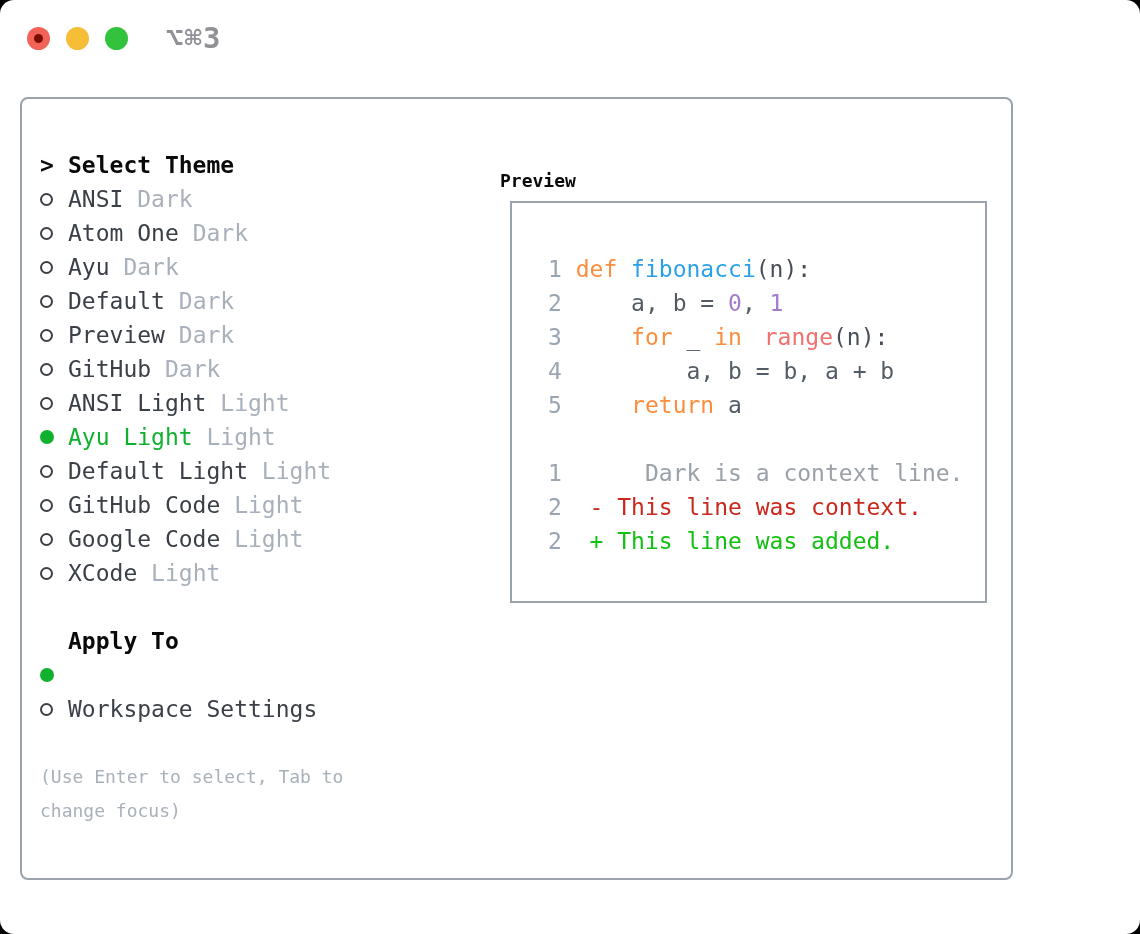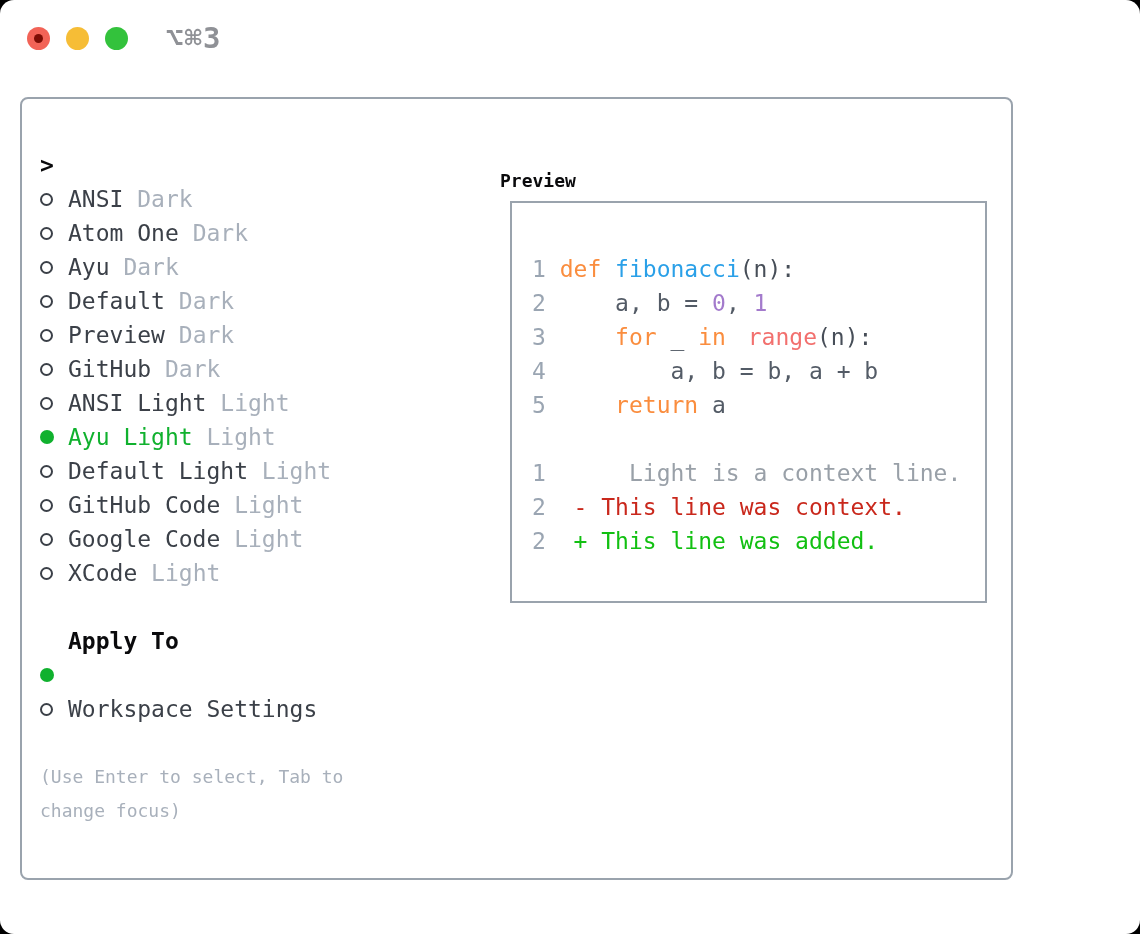--- a/index.html
+++ b/index.html
@@ -57,21 +57,21 @@
   .hint { height: 34px; line-height: 34px; color: var(--muted); white-space: pre; font-size: 18px; }
   
   .preview-title {
     position: absolute; left: 478px; top: 65px;
     height: 34px; line-height: 34px; font-size: 18px;
   }
   .preview-box {
     position: absolute; left: 488px; top: 102px;
     width: 477px; height: 402px;
     border: 2px solid var(--border);
-    padding: 49px 0 0 20px;
+    padding: 49px 0 0 36px;
     font-size: 23px;
     overflow: hidden;
   }
   .code-line { height: 34px; line-height: 34px; white-space: pre; }
   .ln { color: var(--line-number); }
   .tk-kw  { color: var(--kw); }
   .tk-fn  { color: var(--fn); }
   .tk-sp  { color: var(--sp); margin-left: 8px; }
   .tk-nu  { color: var(--nu); }
   .tk-pl  { color: var(--pl); }
@@ -94,20 +94,21 @@
       <span class="light green"></span>
     </div>
     <div class="win-title">⌥⌘3</div>
   </div>
 
   <div class="panel">
 
     <div class="left-col">
       <div class="row">
         <span class="cell"><span class="caret">&gt;</span></span>
+        <span class="hdr">Select Theme</span>
       </div>
       <div id="theme-items">
           <div class="row"><span class="cell"><span class="bullet"></span></span><span class="item-name">ANSI</span><span class="item-tag"> Dark</span></div>
           <div class="row"><span class="cell"><span class="bullet"></span></span><span class="item-name">Atom One</span><span class="item-tag"> Dark</span></div>
           <div class="row"><span class="cell"><span class="bullet"></span></span><span class="item-name">Ayu</span><span class="item-tag"> Dark</span></div>
           <div class="row"><span class="cell"><span class="bullet"></span></span><span class="item-name">Default</span><span class="item-tag"> Dark</span></div>
           <div class="row"><span class="cell"><span class="bullet"></span></span><span class="item-name">Preview</span><span class="item-tag"> Dark</span></div>
           <div class="row"><span class="cell"><span class="bullet"></span></span><span class="item-name">GitHub</span><span class="item-tag"> Dark</span></div>
           <div class="row"><span class="cell"><span class="bullet"></span></span><span class="item-name">ANSI Light</span><span class="item-tag"> Light</span></div>
           <div class="row"><span class="cell"><span class="bullet sel"></span></span><span class="item-name sel">Ayu Light</span><span class="item-tag"> Light</span></div>
@@ -131,19 +132,19 @@
     </div>
 
     <div class="preview-title hdr">Preview</div>
     <div class="preview-box" id="preview-box">
         <div class="code-line"><span class="ln">1 </span><span class="tk-kw">def</span><span class="tk-pl"> </span><span class="tk-fn">fibonacci</span><span class="tk-pu">(n):</span></div>
         <div class="code-line"><span class="ln">2 </span><span class="tk-pl">    a, b = </span><span class="tk-nu">0</span><span class="tk-pl">, </span><span class="tk-nu">1</span></div>
         <div class="code-line"><span class="ln">3 </span><span class="tk-pl">    </span><span class="tk-kw">for</span><span class="tk-pl"> _ </span><span class="tk-kw">in</span><span class="tk-pl"> </span><span class="tk-sp">range</span><span class="tk-pu">(n):</span></div>
         <div class="code-line"><span class="ln">4 </span><span class="tk-pl">        a, b = b, a + b</span></div>
         <div class="code-line"><span class="ln">5 </span><span class="tk-pl">    </span><span class="tk-kw">return</span><span class="tk-pl"> a</span></div>
         <div class="code-line"></div>
-        <div class="code-line"><span class="ln">1 </span><span class="tk-ctx">     Light is a context line.</span></div>
+        <div class="code-line"><span class="ln">1 </span><span class="tk-ctx">     Dark is a context line.</span></div>
         <div class="code-line"><span class="ln">2 </span><span class="tk-del"> - This line was context.</span></div>
         <div class="code-line"><span class="ln">2 </span><span class="tk-add"> + This line was added.</span></div>
       </div>
 
   </div>
 </div>
 
 </body></html>

